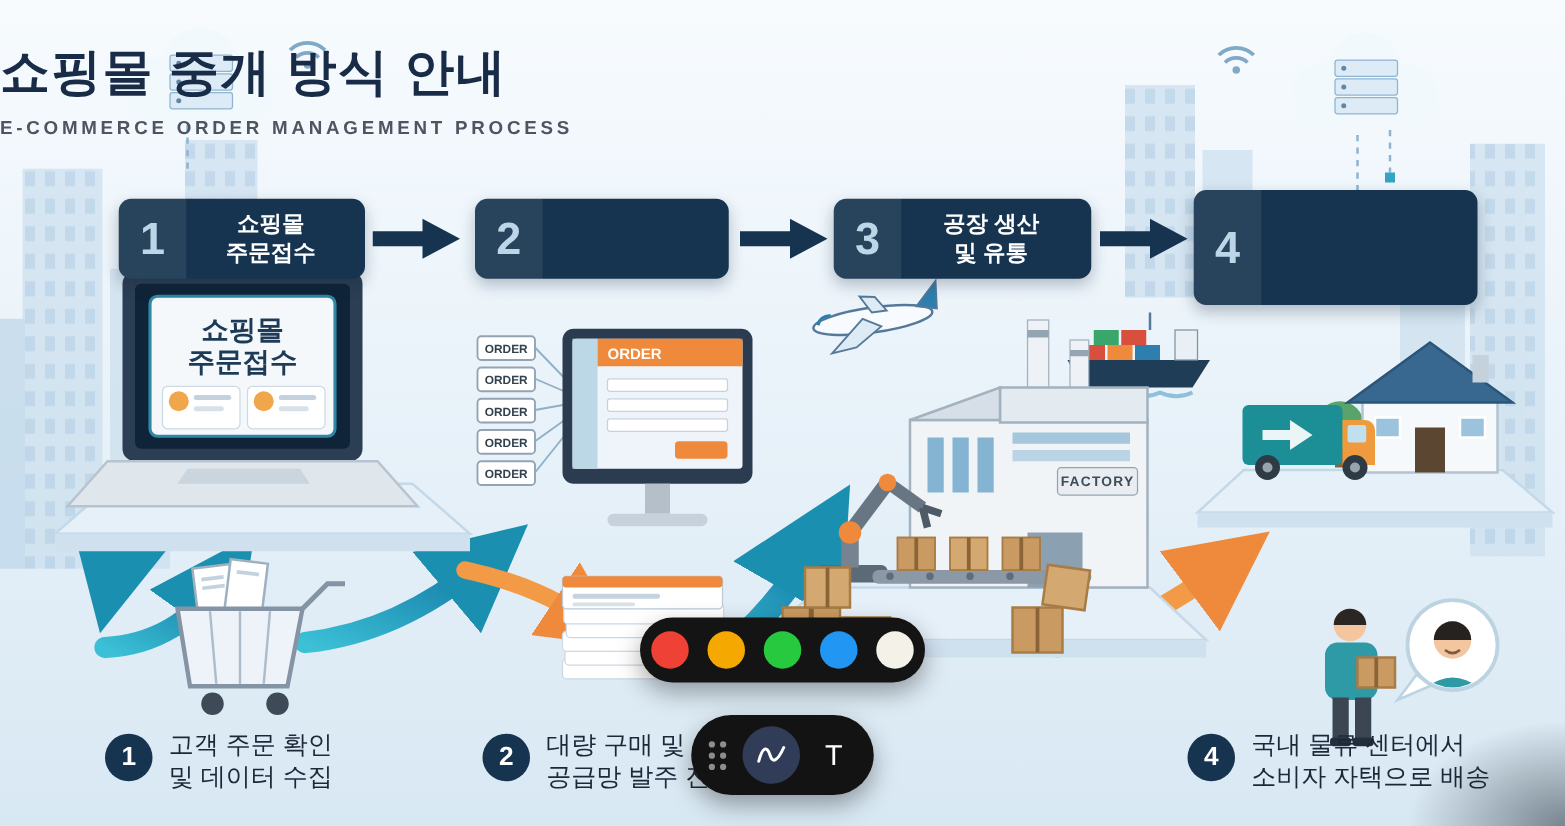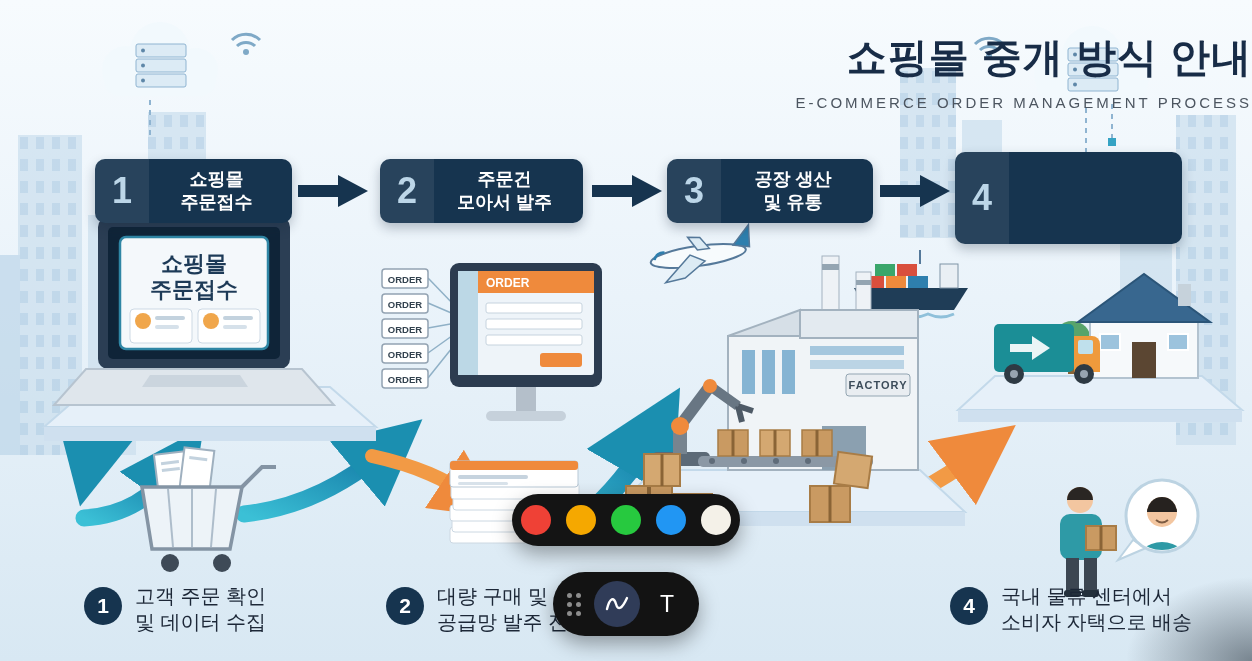--- a/index.html
+++ b/index.html
@@ -4,23 +4,23 @@
 <style>
   * { margin:0; padding:0; box-sizing:border-box; }
   body { background:#20262c; font-family:"Liberation Sans", sans-serif; }
   .stage { position:relative; width:1252px; height:661px; margin:0 auto; overflow:hidden;
            background:linear-gradient(180deg,#f7fbfe 0%,#eaf3fa 45%,#d8e8f3 100%); }
   .layer { position:absolute; left:0; top:0; }
   .bg-layer { z-index:1; }
   .arrows-layer { z-index:2; }
   .illus { position:absolute; z-index:3; }
 
-  .header { position:absolute; top:30px; left:0; width:100%; text-align:right; z-index:4; }
+  .header { position:absolute; top:30px; left:0; width:100%; text-align:left; z-index:4; }
   .title { font-size:40px; font-weight:800; color:#182c47; letter-spacing:1px; }
-  .subtitle { margin-top:9px; font-size:15px; font-weight:400; color:#4c5560; letter-spacing:3px; }
+  .subtitle { margin-top:9px; font-size:15px; font-weight:700; color:#4c5560; letter-spacing:3px; }
 
   .step-box { position:absolute; background:#16344f; border-radius:10px; display:flex; align-items:center;
               z-index:4; box-shadow:0 5px 12px rgba(20,40,60,.28); }
   .step-num { width:54px; align-self:stretch; display:flex; align-items:center; justify-content:center;
               font-size:36px; font-weight:800; color:#bcd6e8; background:rgba(255,255,255,.08);
               border-radius:10px 0 0 10px; }
   .step-label { flex:1; text-align:center; color:#ffffff; font-weight:700; font-size:18px; line-height:1.3;
                 white-space:pre-line; padding:6px 10px 6px 2px; }
   .step-box.tall .step-label { font-size:15px; }
   .step-arrow { position:absolute; z-index:4; }
@@ -154,22 +154,20 @@
   <div class="step-box" style="left:95px;top:159px;width:197px;height:64px">
     <div class="step-num">1</div>
     <div class="step-label">쇼핑몰
 주문접수</div>
   </div>
   <svg class="step-arrow" style="left:298px;top:172px" width="72" height="38" viewBox="0 0 72 38">
     <polygon points="0,13 40,13 40,3 70,19 40,35 40,25 0,25" fill="#16344f"></polygon>
   </svg>
   <div class="step-box" style="left:380px;top:159px;width:203px;height:64px">
     <div class="step-num">2</div>
-    <div class="step-label">주문건
-모아서 발주</div>
   </div>
   <svg class="step-arrow" style="left:592px;top:172px" width="72" height="38" viewBox="0 0 72 38">
     <polygon points="0,13 40,13 40,3 70,19 40,35 40,25 0,25" fill="#16344f"></polygon>
   </svg>
   <div class="step-box" style="left:667px;top:159px;width:206px;height:64px">
     <div class="step-num">3</div>
     <div class="step-label">공장 생산
 및 유통</div>
   </div>
   <svg class="step-arrow" style="left:880px;top:172px" width="72" height="38" viewBox="0 0 72 38">

